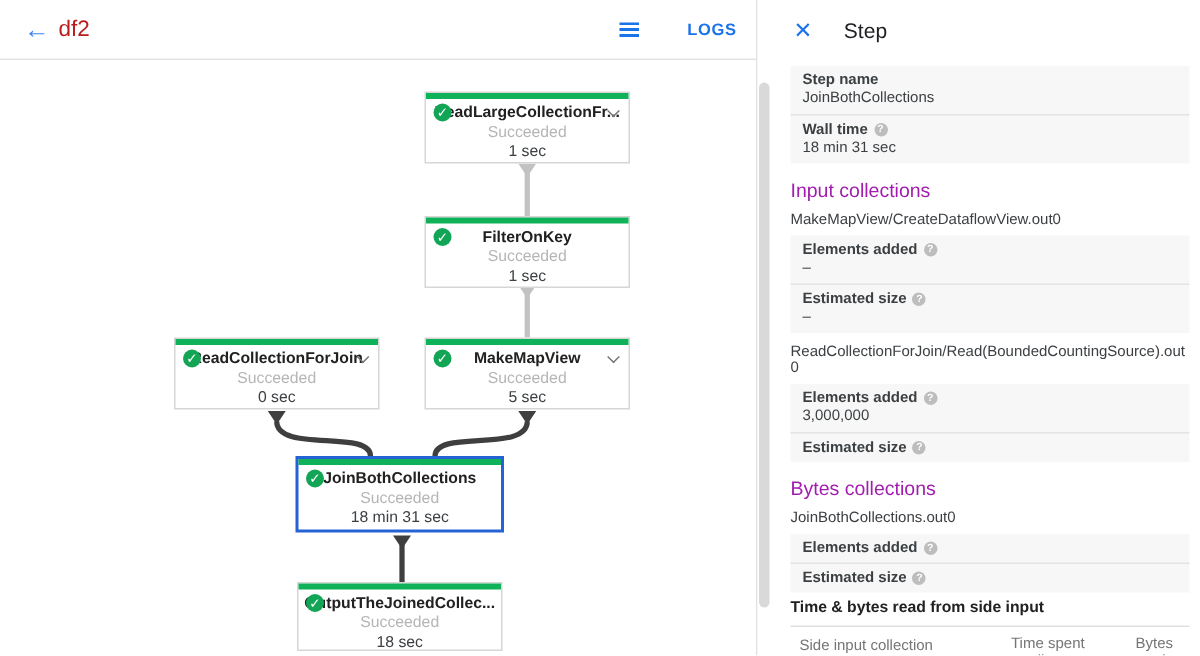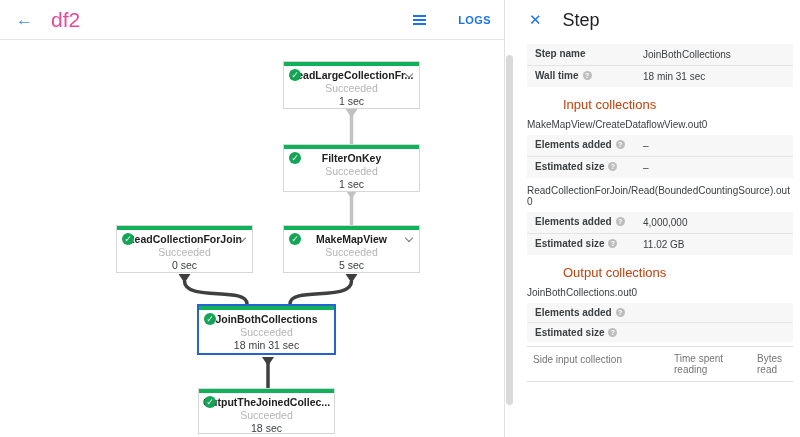--- a/index.html
+++ b/index.html
@@ -9,21 +9,21 @@
     background: #fff; color: #202124; position: relative;
   }
 
   
   .topbar {
     position: absolute; left: 0; top: 0; width: 505px; height: 40px;
     display: flex; align-items: center; background: #fff;
     border-bottom: 1px solid #e4e4e4;
   }
   .back { margin-left: 16px; color: #4285f4; font-size: 17px; cursor: pointer; }
-  .job-title { margin-left: 18px; font-size: 21px; color: #ec4899; }
+  .job-title { margin-left: 6px; font-size: 15px; color: #b91c1c; }
   .logs-btn {
     margin-left: auto; margin-right: 14px; display: flex; align-items: center;
     color: #1a73e8; font-size: 11px; font-weight: bold; letter-spacing: .4px; cursor: pointer; gap: 27px;
   }
   .hamburger {
     width: 13px; height: 10px; margin-right: 5px;
     background: repeating-linear-gradient(to bottom, #1a73e8 0 2px, transparent 2px 4px);
   }
 
   .vdivider { position: absolute; left: 504px; top: 0; width: 1px; height: 437px; background: #e0e0e0; }
@@ -57,35 +57,35 @@
   #n2 { left: 116px; top: 185px; }
   #n3 { left: 283px; top: 185px; }
   #n4 { left: 197px; top: 264px; }
   #n5 { left: 198px; top: 348px; height: 46px; }
 
   
   .panel { position: absolute; left: 505px; top: 0; width: 295px; height: 437px; background: #fff; overflow: hidden; }
   .scrollbar { position: absolute; left: 1px; top: 55px; width: 7px; height: 350px; background: #d9d9d9; border-radius: 4px; cursor: pointer; }
   .panel-header { height: 40px; display: flex; align-items: center; }
   .close { margin-left: 24px; color: #1a73e8; font-size: 15px; cursor: pointer; }
-  .panel-title { margin-left: 21px; font-size: 18px; color: #202124; }
+  .panel-title { margin-left: 21px; font-size: 14px; color: #202124; }
   .panel-content { margin: 4px 7px 0 22px; }
 
   .kv-table { background: #f7f7f7; font-size: 10px; margin-bottom: 4px; }
-  .kv-row { display: flex; padding: 4px 8px; border-bottom: 1px solid #e4e4e4; }
+  .kv-row { display: flex; padding: 4px 8px; border-bottom: 1px solid #e4e4e4; flex-direction: column; }
   .kv-row:last-child { border-bottom: none; }
   .kv-label { width: 108px; flex-shrink: 0; color: #3c4043; font-weight: bold; }
   .kv-value { flex: 1; color: #3c4043; word-break: break-all; line-height: 13px; }
   .help {
     display: inline-block; width: 9px; height: 9px; border-radius: 50%;
     background: #bdbdbd; color: #fff; font-size: 7px; line-height: 9px;
     text-align: center; margin-left: 4px; vertical-align: 1px; cursor: pointer;
   }
 
-  .sec-heading { font-size: 13px; color: #c2410c; margin-top: 10px; margin-left: 36px; }
+  .sec-heading { font-size: 13px; color: #a21caf; margin-top: 10px; }
   .coll-name { font-size: 10px; color: #3c4043; margin: 7px 0 5px 0; word-break: break-all; }
 
   .sub-heading { font-size: 10.5px; font-weight: bold; color: #212121; margin: 2px 0 6px 0; }
 
   .side-table { font-size: 10px; }
   .side-head { display: flex; color: #757575; border-top: 1px solid #e0e0e0; border-bottom: 1px solid #e0e0e0; padding: 6px 0 6px 6px; }
   .sc1 { width: 135px; flex-shrink: 0; word-break: break-all; line-height: 13px; }
   .sc2 { width: 85px; flex-shrink: 0; padding-left: 6px; }
   .sc3 { flex: 1; padding-left: 4px; }
 </style>
@@ -219,40 +219,40 @@
       <div class="kv-row">
         <span class="kv-label"><span>Estimated size</span><span class="help">?</span></span>
         <span class="kv-value">–</span>
       </div>
     </div>
 
     <div class="coll-name">ReadCollectionForJoin/Read(BoundedCountingSource).out0</div>
     <div class="kv-table">
       <div class="kv-row">
         <span class="kv-label"><span>Elements added</span><span class="help">?</span></span>
-        <span class="kv-value">4,000,000</span>
+        <span class="kv-value">3,000,000</span>
       </div>
       <div class="kv-row">
         <span class="kv-label"><span>Estimated size</span><span class="help">?</span></span>
-        <span class="kv-value">11.02 GB</span>
-      </div>
-    </div>
-
-    <div class="sec-heading">Output collections</div>
+      </div>
+    </div>
+
+    <div class="sec-heading">Bytes collections</div>
 
     <div class="coll-name">JoinBothCollections.out0</div>
     <div class="kv-table">
       <div class="kv-row">
         <span class="kv-label"><span>Elements added</span><span class="help">?</span></span>
       </div>
       <div class="kv-row">
         <span class="kv-label"><span>Estimated size</span><span class="help">?</span></span>
       </div>
     </div>
 
+    <div class="sub-heading">Time &amp; bytes read from side input</div>
 
     <div class="side-table">
       <div class="side-head">
         <span class="sc1">Side input collection</span>
         <span class="sc2">Time spent reading</span>
         <span class="sc3">Bytes read</span>
       </div>
 
     </div>
 

